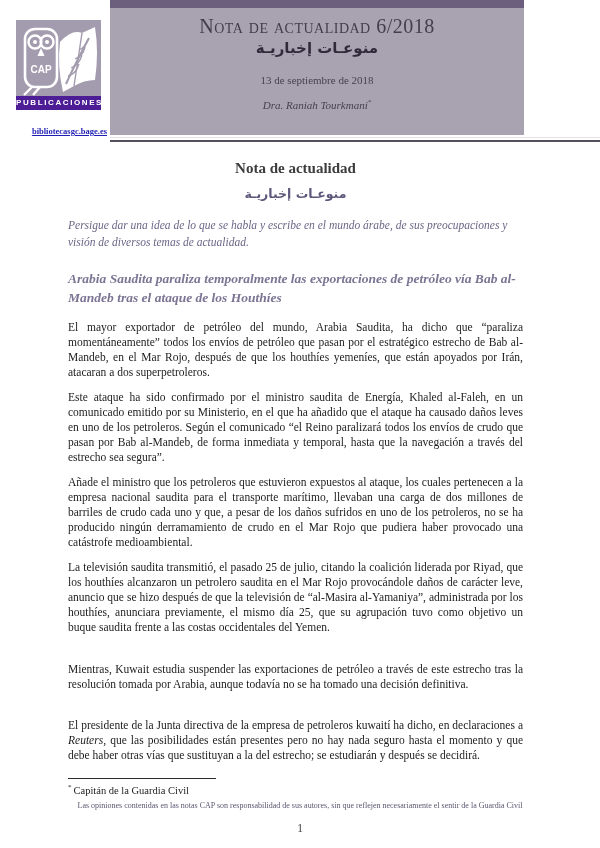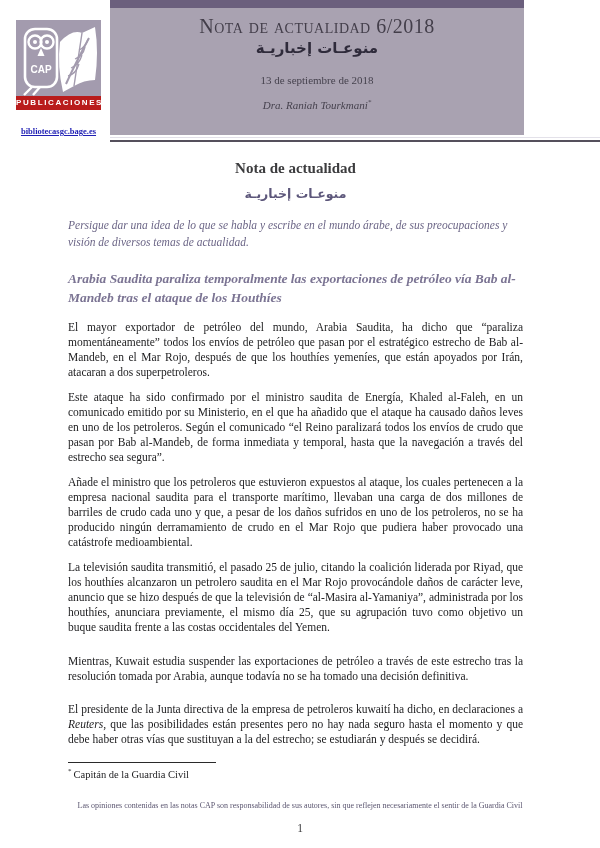--- a/index.html
+++ b/index.html
@@ -9,33 +9,33 @@
     height: 848px;
     background: #ffffff;
     font-family: "Liberation Serif", serif;
     overflow: hidden;
   }
 
   
   .logo-block { position: absolute; left: 16px; top: 20px; width: 85px; }
   .logo-block svg { display: block; }
   .logo-band {
-    background: #b91c1c;
+    background: #4c1d95;
     color: #ffffff;
     font-family: "Liberation Sans", sans-serif;
     font-weight: bold;
     font-size: 8px;
     letter-spacing: 1.6px;
     text-align: center;
     height: 14px;
     line-height: 14px;
   }
   .logo-link {
     position: absolute; left: 10px; top: 126px; width: 97px;
-    text-align: center;
+    text-align: right;
     font-family: "Liberation Serif", serif;
     font-weight: bold;
     font-size: 8.5px;
     color: #1f1fb4;
     text-decoration: underline;
     cursor: pointer;
   }
 
   
   .header-box {
@@ -100,21 +100,21 @@
     font-style: italic;
   }
 
   .para {
     font-size: 11.5px;
     line-height: 15.2px;
     text-align: justify;
     color: #1c1c1e;
     margin: 0 0 9px 0;
   }
-  .extra-gap { margin-top: 18px; }
+  .extra-gap { margin-top: 26px; }
 
   .footnote-rule { width: 148px; border-top: 1px solid #2a2a2a; margin-top: 14px; }
   .footnote { font-size: 10.5px; margin-top: 4px; color: #1c1c1e; }
   .footnote sup { font-size: 7px; margin-right: 2px; }
 
   
   .disclaimer {
     position: absolute; left: 0; right: 0; top: 801px;
     text-align: center;
     font-size: 8px;

